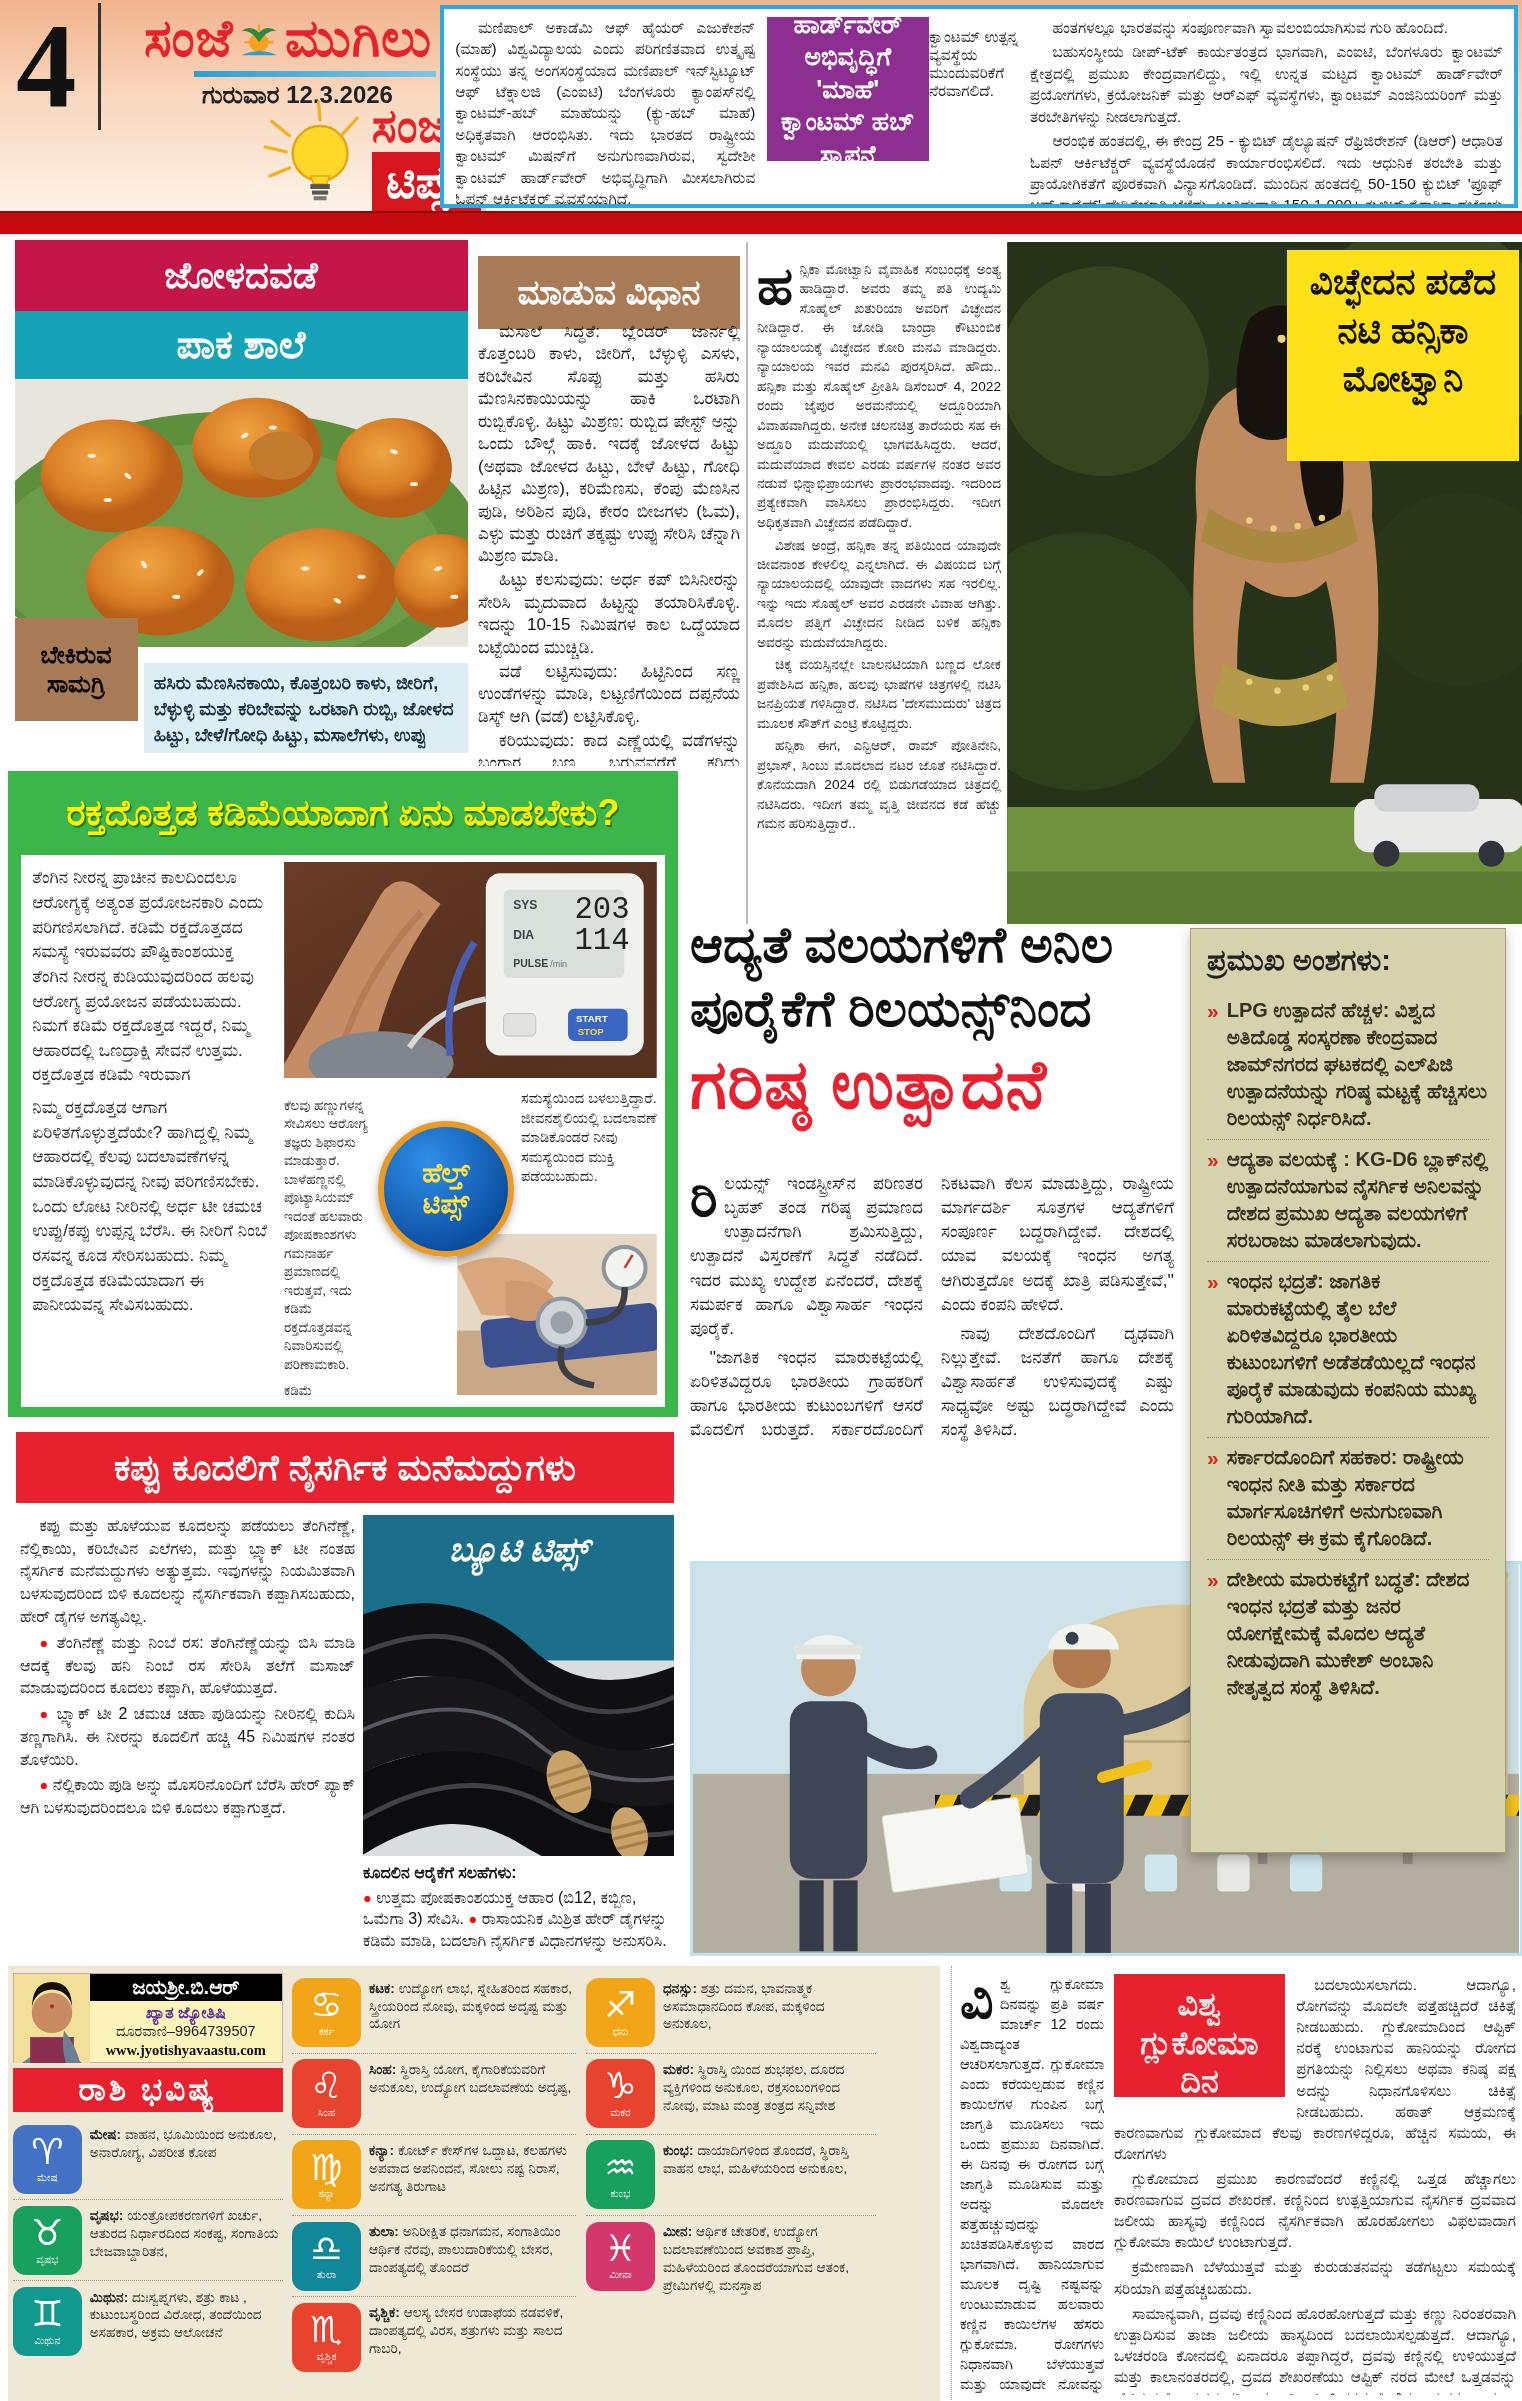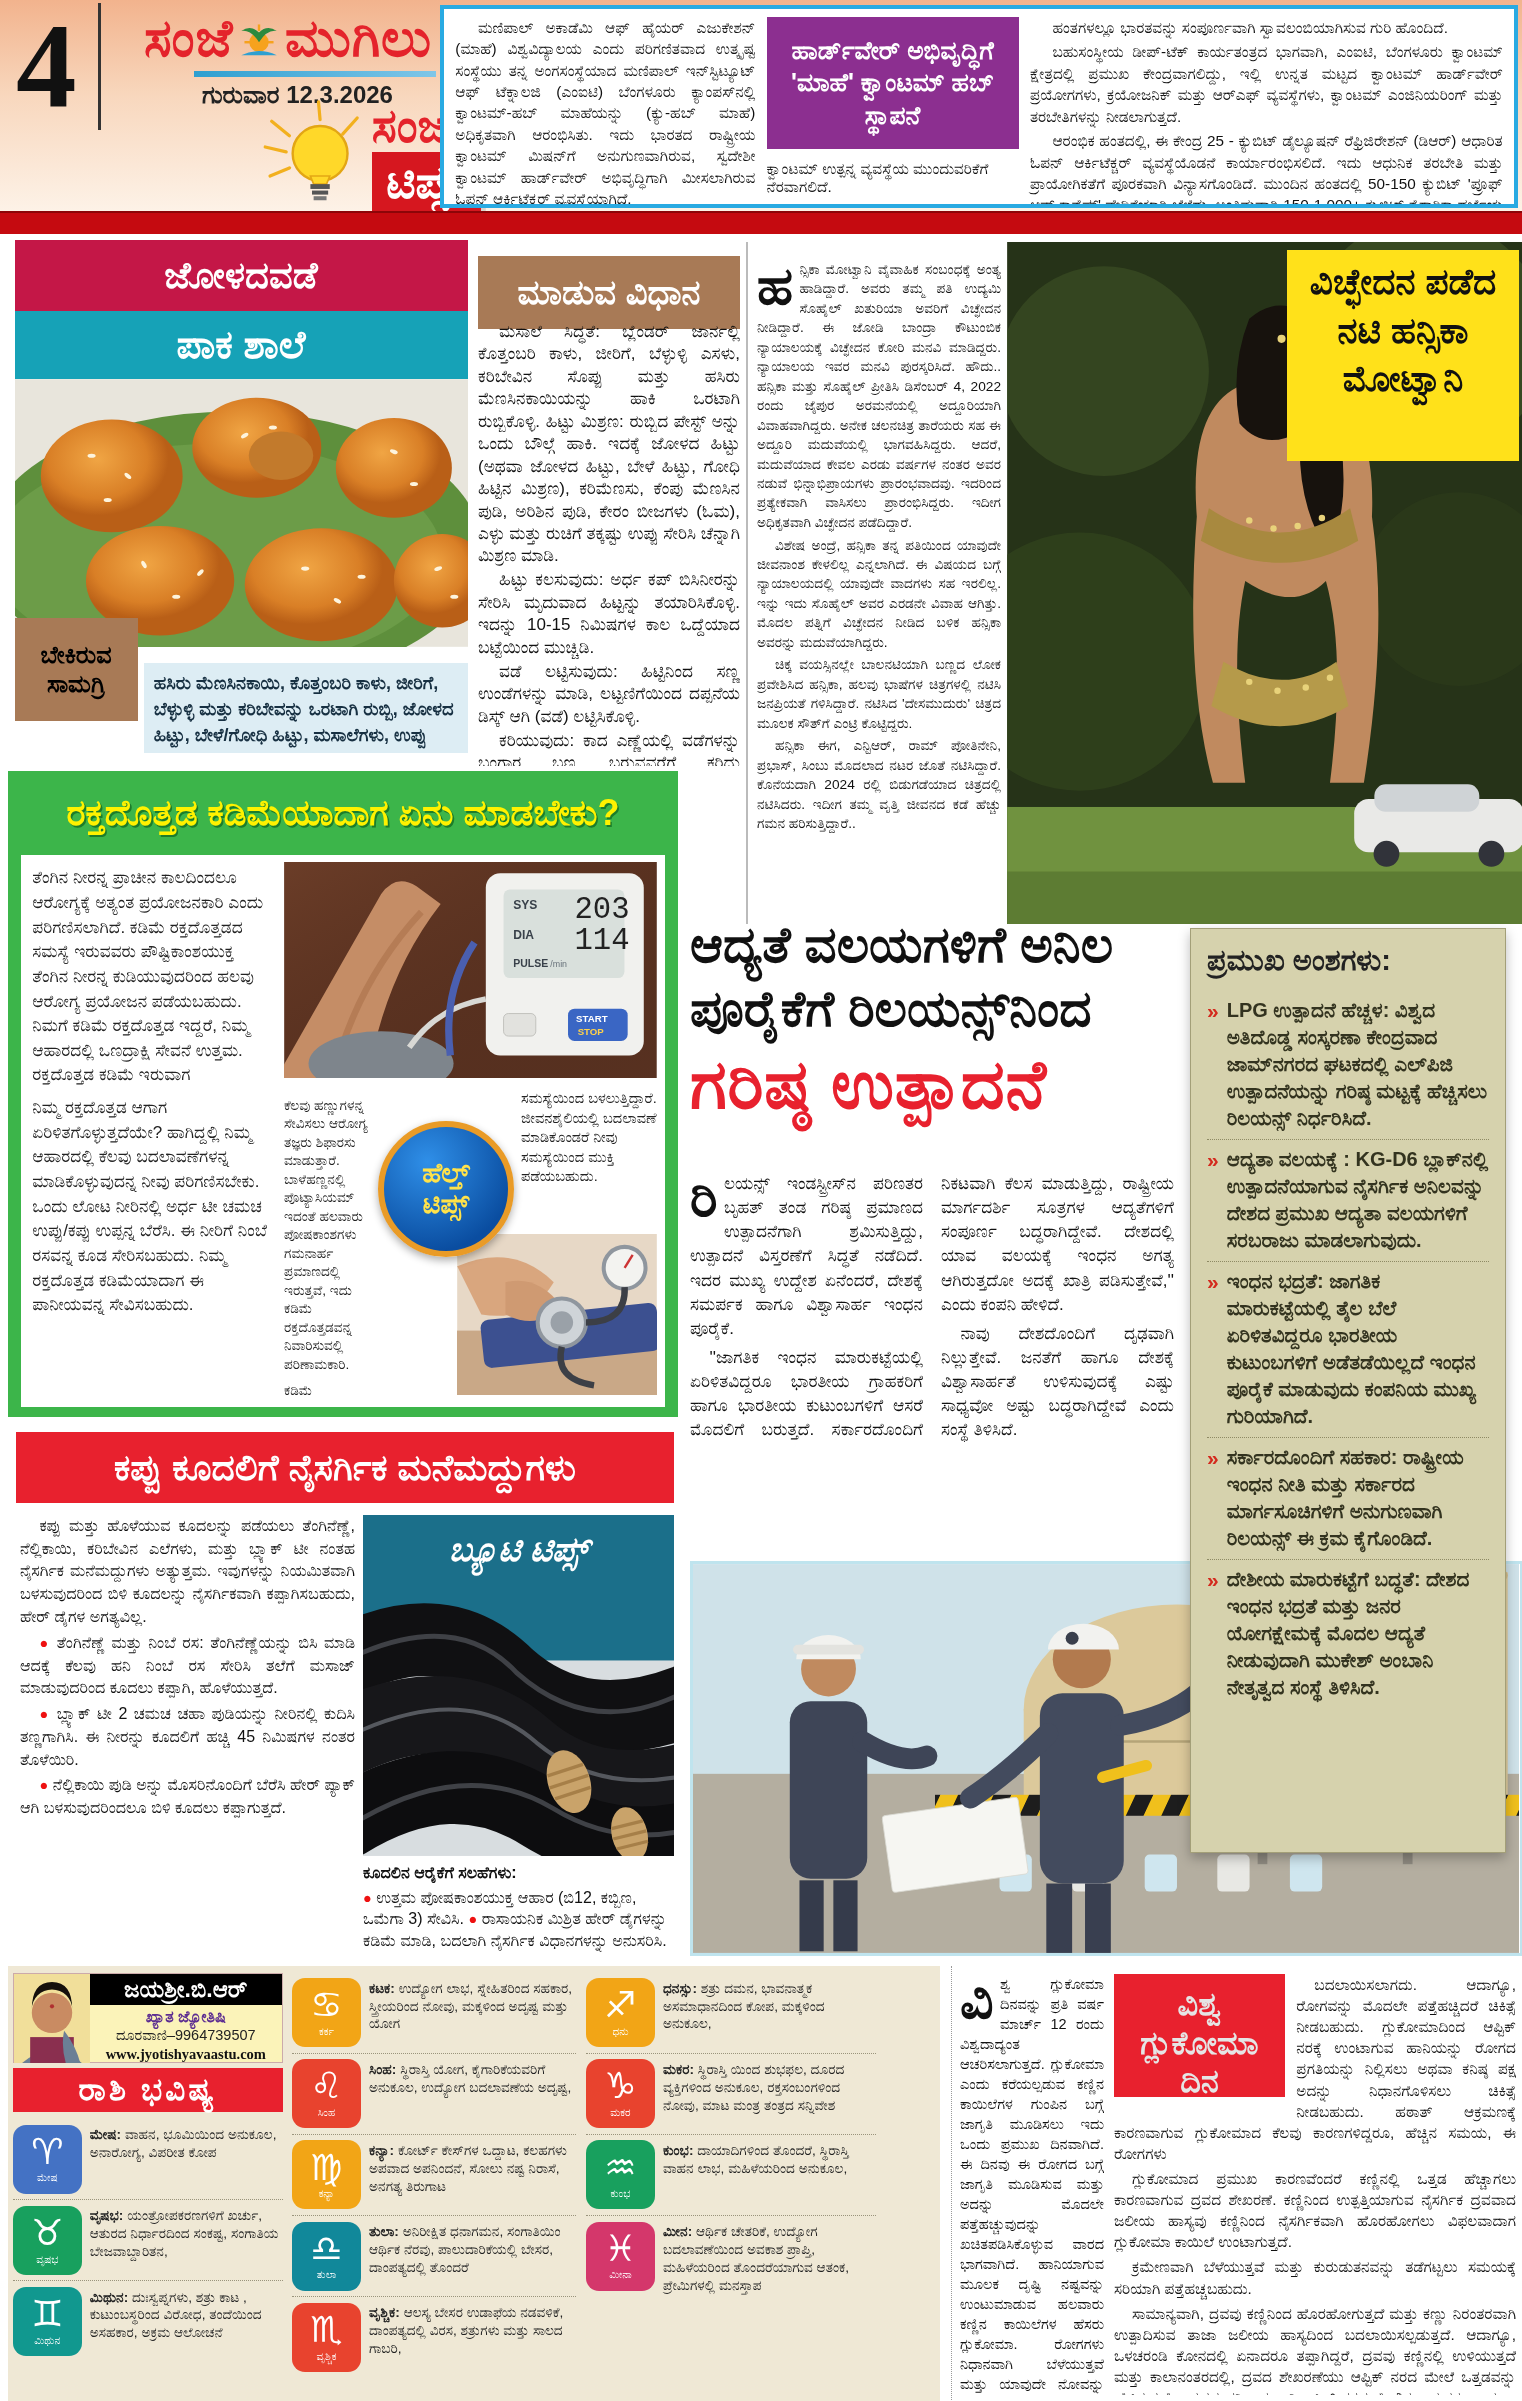--- a/index.html
+++ b/index.html
@@ -20,21 +20,21 @@
   .logo-words{margin-left:-11.3px}
   .logo-sanje{font-size:47px;font-weight:bold;color:#e4232b;line-height:1}
   .logo-tips{display:inline-block;margin-top:3.2px;background:#d6171f;color:#fff;
              font-size:45px;font-weight:bold;padding:4.8px 18px 8px 14.5px;
              box-shadow:4.8px 6.5px 0 #9a9a9a55}
   
   .topbox{position:absolute;left:440px;top:4.8px;width:1078px;height:203px;background:#fff;
           border:4.8px solid #29aae2;display:flex;gap:11.3px;padding:8px 11.3px;overflow:hidden}
   .tb-col p{font-size:15.3px;line-height:1.4;text-align:justify;text-indent:22.6px;margin-bottom:3.2px;color:#111}
   .tb-c1{width:300px}
-  .tb-c2{width:252px;display:flex;flex-direction:column}
+  .tb-c2{width:252px;display:flex;flex-direction:row}
   .purple{background:#8c2f90;color:#fff;font-size:25px;font-weight:bold;text-align:center;
           padding:11.3px 8px;line-height:1.3;height:144px;display:flex;align-items:center;justify-content:center}
   .tb-tail{font-size:15.3px;margin-top:11.3px;color:#111}
   .tb-c3{flex:1}
   .redband{position:absolute;left:0;top:211px;width:1523px;height:22.6px;background:#c50a10;
            border-top:2.4px solid #8d0508}
   
   .rc-hdr{position:absolute;left:14.5px;top:240px;width:453px;height:71px;background:#c41747;color:#fff;
           font-size:37px;font-weight:bold;display:flex;align-items:center;justify-content:center}
   .rc-sub{position:absolute;left:14.5px;top:311px;width:453px;height:68px;background:#16a2b7;color:#fff;
@@ -96,21 +96,21 @@
   .bt-img{position:absolute;left:363px;top:1515px;width:311px;height:341px;overflow:hidden}
   .bt-badge{position:absolute;left:363px;top:1515px;width:311px;height:69px;background:#1b6f8a;color:#fff;
             font-size:34px;font-weight:bold;font-style:italic;display:flex;align-items:center;justify-content:center;z-index:2}
   .bt-cap{position:absolute;left:363px;top:1862px;width:311px;height:95px;font-size:16px;line-height:1.35;color:#111}
   .bt-cap b{display:block;margin-bottom:3.2px}
   
   .astro{position:absolute;left:8px;top:1966px;width:932px;height:436px;background:#efe8d5}
   .as-card{position:absolute;left:4.8px;top:6.5px;width:270px;height:90px;display:flex;background:#fbf3b9;border:0.8px solid #caa}
   .as-photo{width:76px;height:89px;flex:none}
   .as-info{flex:1;text-align:center}
-  .as-name{background:#000;color:#fff;font-size:23px;font-weight:bold;padding:2.4px 0}
+  .as-name{background:#000;color:#fff;font-size:20px;font-weight:bold;padding:2.4px 0}
   .as-t{font-size:16px;font-weight:bold;color:#5c2d91;margin-top:2.4px}
   .as-p{font-size:14.5px;color:#222;margin-top:1.6px}
   .as-w{font-size:14.5px;font-weight:bold;color:#111;font-family:"Liberation Serif",serif;margin-top:1.6px}
   .rb-title{position:absolute;left:4.8px;top:102px;width:270px;height:44px;background:#e8212e;color:#fff;
             font-size:31px;font-weight:bold;display:flex;align-items:center;justify-content:center;letter-spacing:3.2px}
   .zcol{position:absolute;top:6.5px;display:flex;flex-direction:column}
   .zc1{left:4.8px;top:153px;width:270px}
   .zc2{left:284px;width:284px}
   .zc3{left:578px;width:290px}
   .zentry{display:flex;gap:8px;padding:5.6px 0;border-bottom:1.6px dotted #9a947c;align-items:flex-start}

